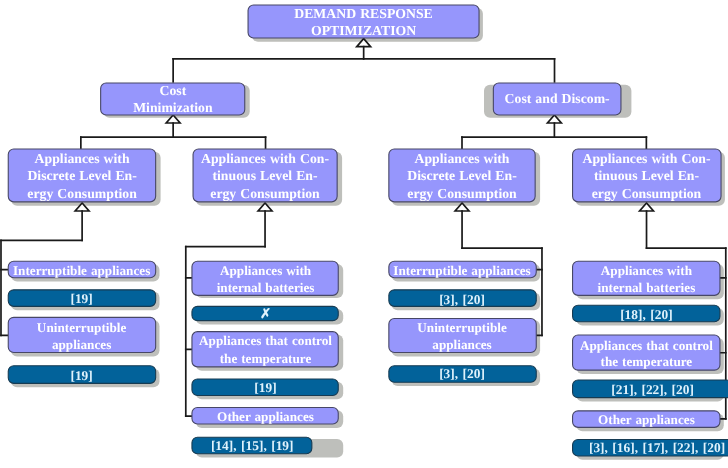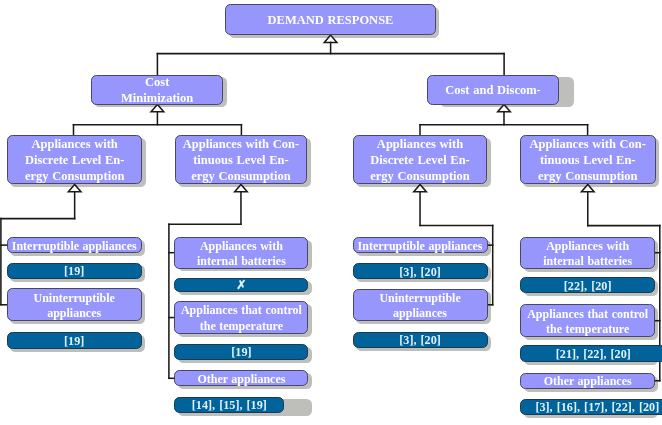--- a/index.html
+++ b/index.html
@@ -87,26 +87,27 @@
       <line x1="587.75" y1="225.6" x2="587.75" y2="191.8" stroke="#1a1a1a" stroke-width="1.55" stroke-linecap="square"></line>
       <line x1="659.8" y1="225.6" x2="587.75" y2="225.6" stroke="#1a1a1a" stroke-width="1.55" stroke-linecap="square"></line>
       <line x1="659.8" y1="225.6" x2="659.8" y2="380.75" stroke="#1a1a1a" stroke-width="1.55" stroke-linecap="square"></line>
       <line x1="659.8" y1="252.7" x2="655" y2="252.7" stroke="#1a1a1a" stroke-width="1.55" stroke-linecap="square"></line>
       <line x1="659.8" y1="320.7" x2="655" y2="320.7" stroke="#1a1a1a" stroke-width="1.55" stroke-linecap="square"></line>
       <line x1="659.8" y1="380.75" x2="655" y2="380.75" stroke="#1a1a1a" stroke-width="1.55" stroke-linecap="square"></line>
     </svg>
   <div id="nodes">
       <div class="node nd" style="left: 225.2px; top: 3.8px; width: 210.6px; height: 31.3px; font-size: 12.5px;">
         <span class="ln">DEMAND RESPONSE</span>
+        <span class="ln">OPTIMIZATION</span>
       </div>
       <div class="node nd" style="left: 90.9px; top: 74.5px; width: 132.5px; height: 30px; font-size: 12.5px;">
         <span class="ln">Cost</span>
         <span class="ln">Minimization</span>
       </div>
-      <div class="node nd" style="left: 427px; top: 74.5px; width: 132px; height: 30px; font-size: 12.5px;">
+      <div class="node nd" style="left: 448px; top: 74.5px; width: 117px; height: 30px; font-size: 12.5px;">
         <span class="ln">Cost and Discom-</span>
       </div>
       <div class="node nd" style="left: 6.9px; top: 134.6px; width: 135.5px; height: 49.9px; font-size: 12.5px;">
         <span class="ln">Appliances with</span>
         <span class="ln">Discrete Level En-</span>
         <span class="ln">ergy Consumption</span>
       </div>
       <div class="node nd" style="left: 174.7px; top: 134.6px; width: 132.5px; height: 49.9px; font-size: 12.5px;">
         <span class="ln">Appliances with Con-</span>
         <span class="ln">tinuous Level En-</span>
@@ -166,21 +167,21 @@
         <span class="ln">appliances</span>
       </div>
       <div class="node rf" style="left: 352.5px; top: 331.6px; width: 135.1px; height: 16.2px; font-size: 12.2px;">
         <span class="ln">[3], [20]</span>
       </div>
       <div class="node nd" style="left: 520.3px; top: 236.6px; width: 134.7px; height: 32.2px; font-size: 12px;">
         <span class="ln">Appliances with</span>
         <span class="ln">internal batteries</span>
       </div>
       <div class="node rf" style="left: 520.3px; top: 276.8px; width: 134.7px; height: 16.6px; font-size: 12.2px;">
-        <span class="ln">[22], [20]</span>
+        <span class="ln">[18], [20]</span>
       </div>
       <div class="node nd" style="left: 520.3px; top: 304px; width: 134.7px; height: 33.4px; font-size: 12px;">
         <span class="ln">Appliances that control</span>
         <span class="ln">the temperature</span>
       </div>
       <div class="node rf" style="left: 520.3px; top: 345.4px; width: 146px; height: 16.6px; font-size: 12.2px;">
         <span class="ln">[21], [22], [20]</span>
       </div>
       <div class="node nd" style="left: 520.3px; top: 372.6px; width: 134.7px; height: 16.3px; font-size: 12px;">
         <span class="ln">Other appliances</span>

